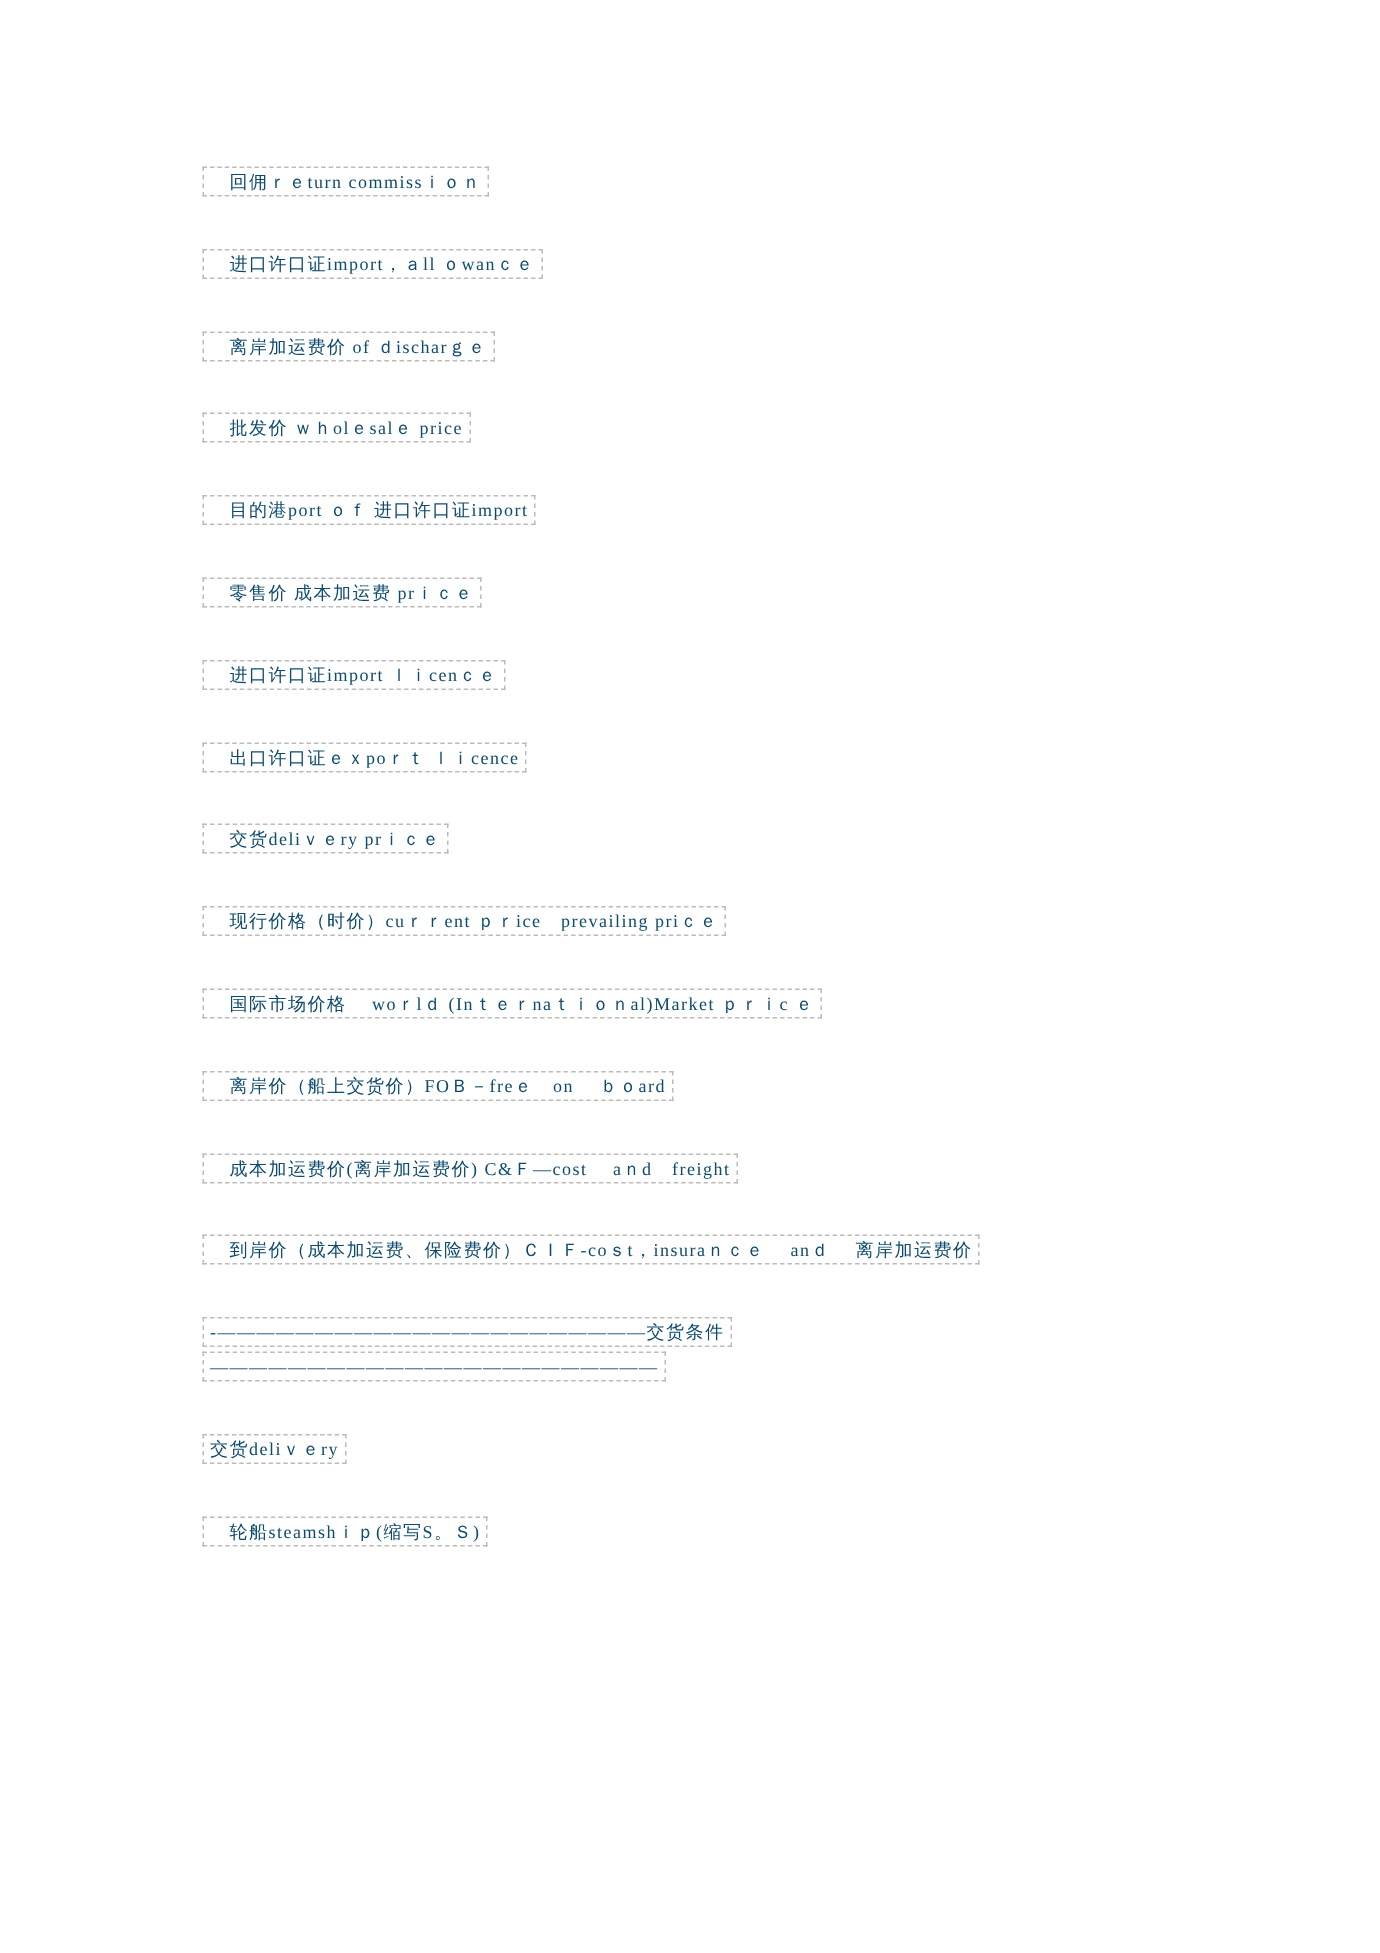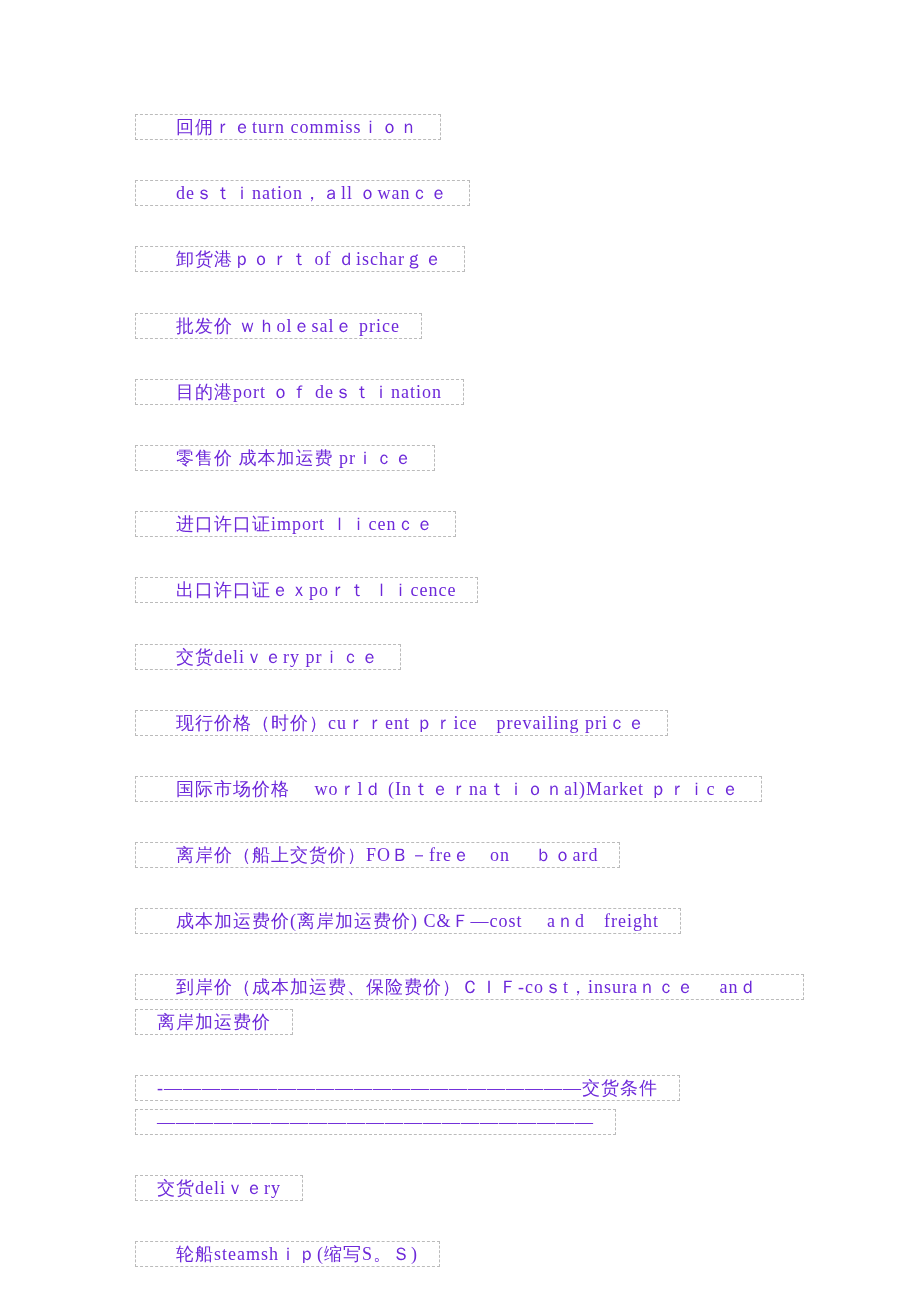--- a/index.html
+++ b/index.html
@@ -14,39 +14,39 @@
   .page {
     padding: 110px 135px 30px 135px;
     box-sizing: border-box;
   }
   .row {
     margin-bottom: 32px;
   }
   .box {
     display: inline;
     border: 1px dashed #bbbbbb;
-    padding: 2px 21px;
-    font-size: 18px;
-    color: #6d28d9;
+    padding: 2px 4px;
+    font-size: 12px;
+    color: #0c4a6e;
     letter-spacing: 1px;
     line-height: 1.9;
     box-decoration-break: clone;
     -webkit-box-decoration-break: clone;
   }
 </style>
 </head>
 <body>
 
 <div class="page">
   <div id="content">
       <div class="row"><span class="box">　回佣ｒｅturn commissｉｏｎ</span></div>
-      <div class="row"><span class="box">　deｓｔｉnation，ａll ｏwanｃｅ</span></div>
-      <div class="row"><span class="box">　卸货港ｐｏｒｔ of ｄischarｇｅ</span></div>
+      <div class="row"><span class="box">　进口许口证import，ａll ｏwanｃｅ</span></div>
+      <div class="row"><span class="box">　离岸加运费价 of ｄischarｇｅ</span></div>
       <div class="row"><span class="box">　批发价 ｗｈοlｅsalｅ price</span></div>
-      <div class="row"><span class="box">　目的港port ｏｆ deｓｔｉnation</span></div>
+      <div class="row"><span class="box">　目的港port ｏｆ 进口许口证import</span></div>
       <div class="row"><span class="box">　零售价 成本加运费 prｉｃｅ</span></div>
       <div class="row"><span class="box">　进口许口证import ｌｉcenｃｅ</span></div>
       <div class="row"><span class="box">　出口许口证ｅｘpoｒｔ ｌｉcence</span></div>
       <div class="row"><span class="box">　交货deliｖｅry prｉｃｅ</span></div>
       <div class="row"><span class="box">　现行价格（时价）cuｒｒent ｐｒice　prevailing priｃｅ</span></div>
       <div class="row"><span class="box">　国际市场价格　 woｒlｄ (Inｔｅｒnaｔｉｏｎal)Market ｐｒｉc ｅ</span></div>
       <div class="row"><span class="box">　离岸价（船上交货价）FOＢ－freｅ　on 　ｂｏard</span></div>
       <div class="row"><span class="box">　成本加运费价(离岸加运费价) C&amp;Ｆ―cost 　aｎd　freight</span></div>
       <div class="row"><span class="box">　到岸价（成本加运费、保险费价）ＣＩＦ-coｓt，insuraｎｃｅ 　anｄ　 离岸加运费价</span></div>
       <div class="row"><span class="box">-――――――――――――――――――――――交货条件―――――――――――――――――――――――</span></div>

